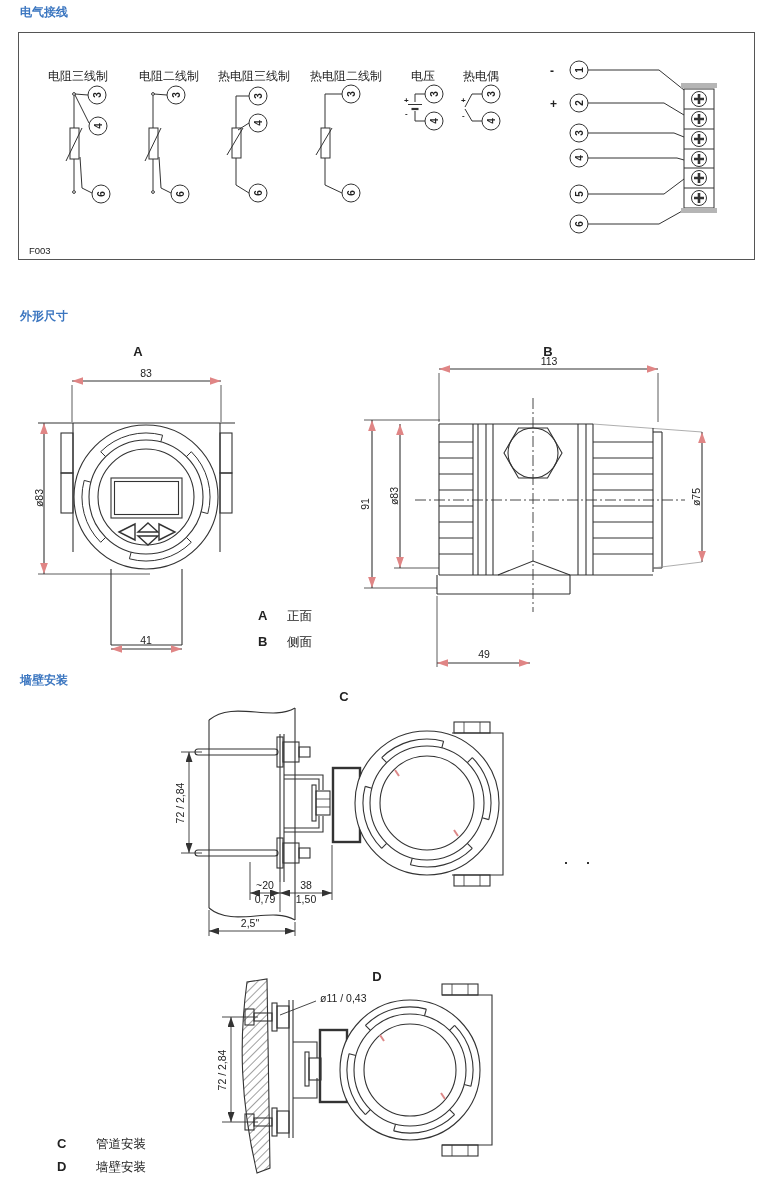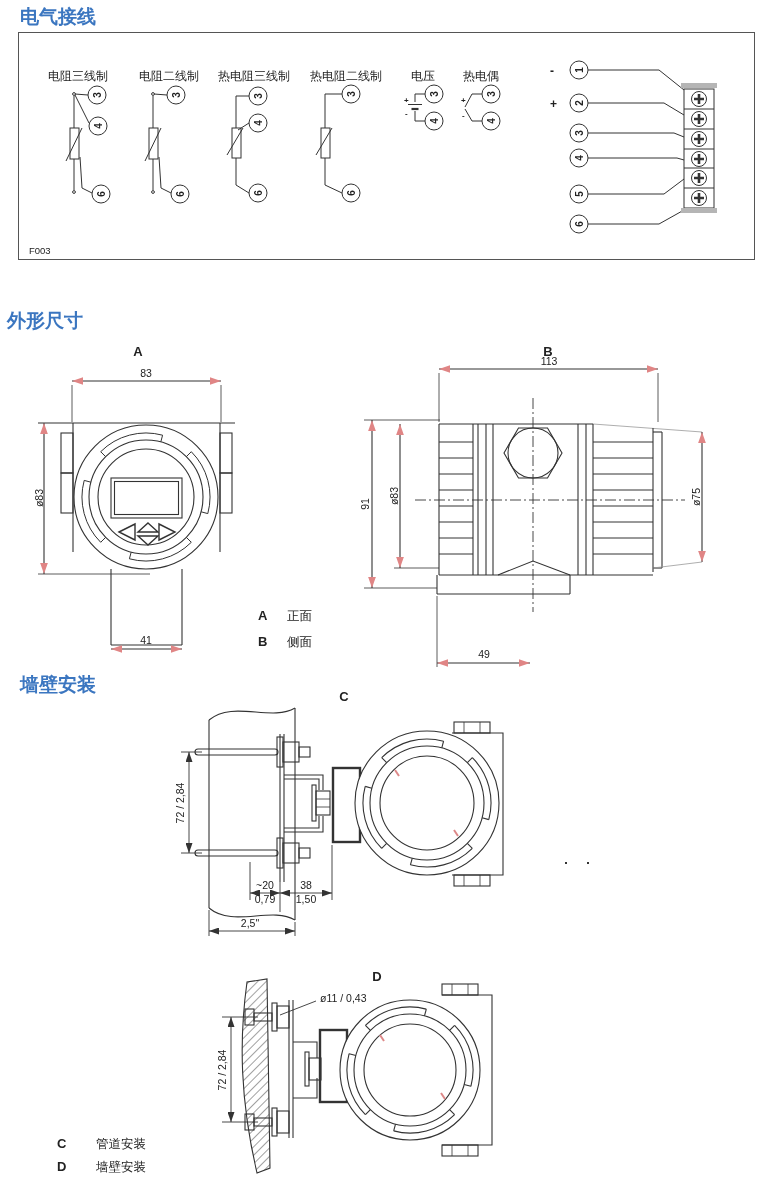--- a/index.html
+++ b/index.html
@@ -1,18 +1,18 @@
 <!DOCTYPE html>
 <html><head>
 <meta charset="utf-8">
 <style>
   html,body{margin:0;padding:0;background:#fff;}
   .page{position:relative;width:771px;height:1184px;background:#fff;overflow:hidden;
         font-family:"Liberation Sans","DejaVu Sans",sans-serif;color:#222;}
-  .sec-title{position:absolute;font-size:19px;font-weight:bold;color:#3b76c0;}
+  .sec-title{position:absolute;font-size:12px;font-weight:bold;color:#3b76c0;}
   .wire-box{position:absolute;left:18px;top:32px;width:737px;height:228px;border:1px solid #555;box-sizing:border-box;}
   svg{position:absolute;left:0;top:0;}
   svg text{font-family:"Liberation Sans","DejaVu Sans",sans-serif;fill:#222;}
   .lbl{font-size:12px;}
   .dim{font-size:10.5px;}
   .view-label{font-size:13px;font-weight:bold;}
   .circ-num{font-size:10px;font-weight:bold;}
   .sign{font-size:12px;font-weight:bold;}
   .sign-sm{font-size:8px;font-weight:bold;}
   .fig-code{font-size:9.5px;}
@@ -181,21 +181,21 @@
       <text class="circ-num" x="560" y="73.5" text-anchor="middle" transform="rotate(-90 560 70)">2</text>
       <text class="circ-num" x="560" y="103.5" text-anchor="middle" transform="rotate(-90 560 100)">3</text>
       <text class="circ-num" x="560" y="128.5" text-anchor="middle" transform="rotate(-90 560 125)">4</text>
       <text class="circ-num" x="560" y="164.5" text-anchor="middle" transform="rotate(-90 560 161)">5</text>
       <text class="circ-num" x="560" y="194.5" text-anchor="middle" transform="rotate(-90 560 191)">6</text>
 
       <text class="fig-code" x="10" y="221">F003</text>
     </svg>
   </div>
 
-  <div class="sec-title" style="left:7px;top:308px;">外形尺寸</div>
+  <div class="sec-title" style="left:20px;top:308px;">外形尺寸</div>
 
   <svg style="left:0;top:300px;" width="771" height="370" viewBox="0 0 771 370">
     <defs>
       <marker id="ap2" viewBox="0 0 10 7" refX="10" refY="3.5" markerWidth="11" markerHeight="8" markerUnits="userSpaceOnUse" orient="auto-start-reverse">
         <path d="M0,0 L10,3.5 L0,7 Z" fill="#e08585"></path>
       </marker>
     </defs>
 
     <g>
       <g stroke="#333" stroke-width="1.1" fill="none">

